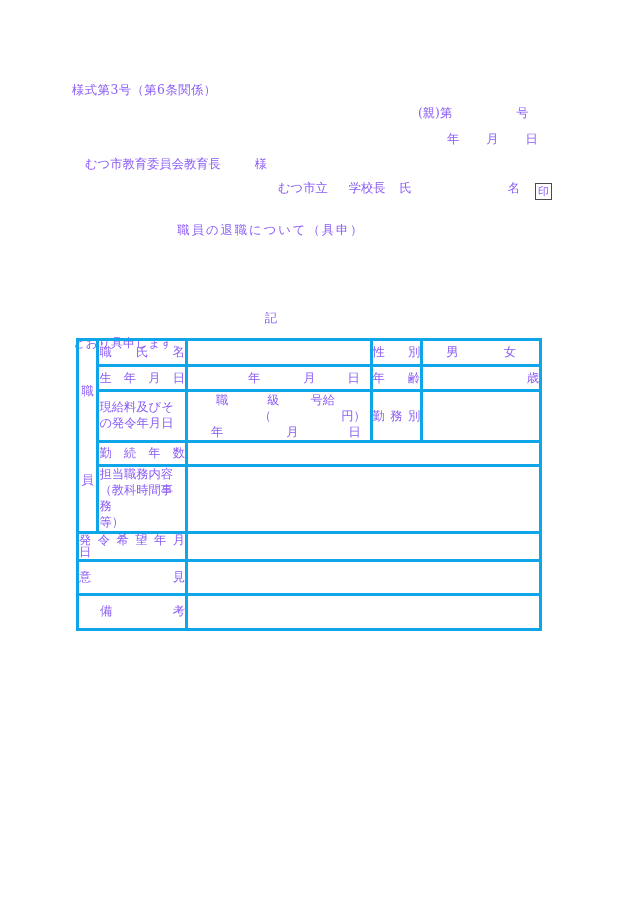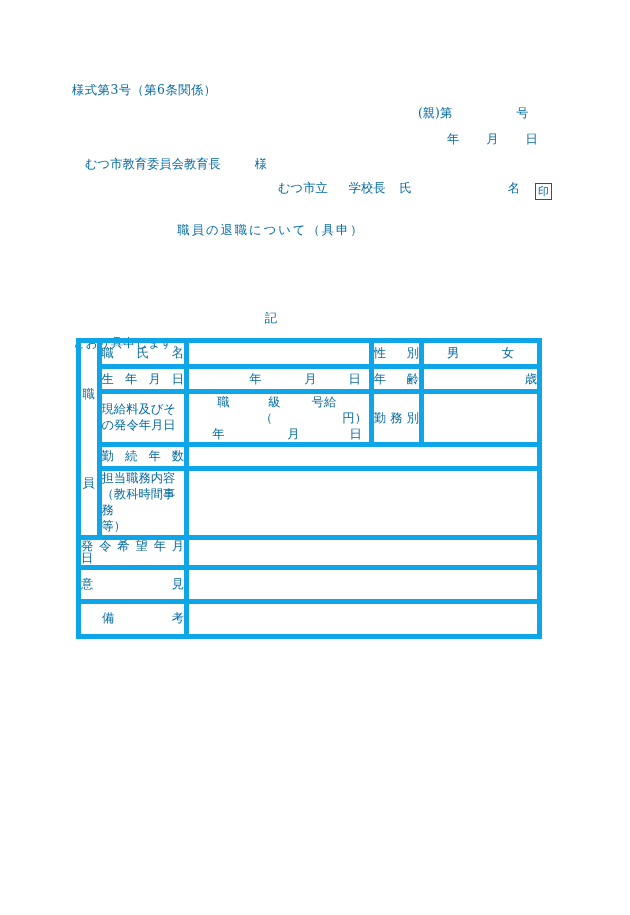--- a/index.html
+++ b/index.html
@@ -1,21 +1,21 @@
 <!DOCTYPE html>
 <html><head>
 <meta charset="utf-8">
 <style>
   * { margin:0; padding:0; box-sizing:border-box; }
   html, body { background:#ffffff; }
   .page {
     position:relative;
     width:542px; height:915px;
     background:#ffffff;
-    color:#0369a1;
+    color:#8b5cf6;
     font-family:"DejaVu Serif","Liberation Serif",serif;
     font-size:12.3px;
     line-height:1;
   }
   .abs { position:absolute; white-space:nowrap; }
 
   
   .form-note   { left:72px;  top:84px; letter-spacing:0.5px; }
   .doc-number  { left:418px; top:107px; }
   .doc-number .suffix { margin-left:60px; }
@@ -39,21 +39,21 @@
   .body-line1 .part2 { margin-left:44px; }
   .body-line2 { left:73px; top:289px;margin-top:48px; }
   .ki-marker  { left:0; right:0; top:312px; text-align:center; }
 
   
   table.form {
     position:absolute; left:76px; top:338px;
     border-collapse:collapse; table-layout:fixed;
   }
   .form td {
-    border:5px solid #0ea5e9;
+    border:3px solid #0ea5e9;
     vertical-align:middle;
     padding:0;
     font-size:12.3px;
     overflow:hidden;
   }
   tr.r1 td { height:26px; }
   tr.r2 td { height:25px; }
   tr.r3 td { height:49px; }
   tr.r4 td { height:24px; }
   tr.r5 td { height:56px; }

